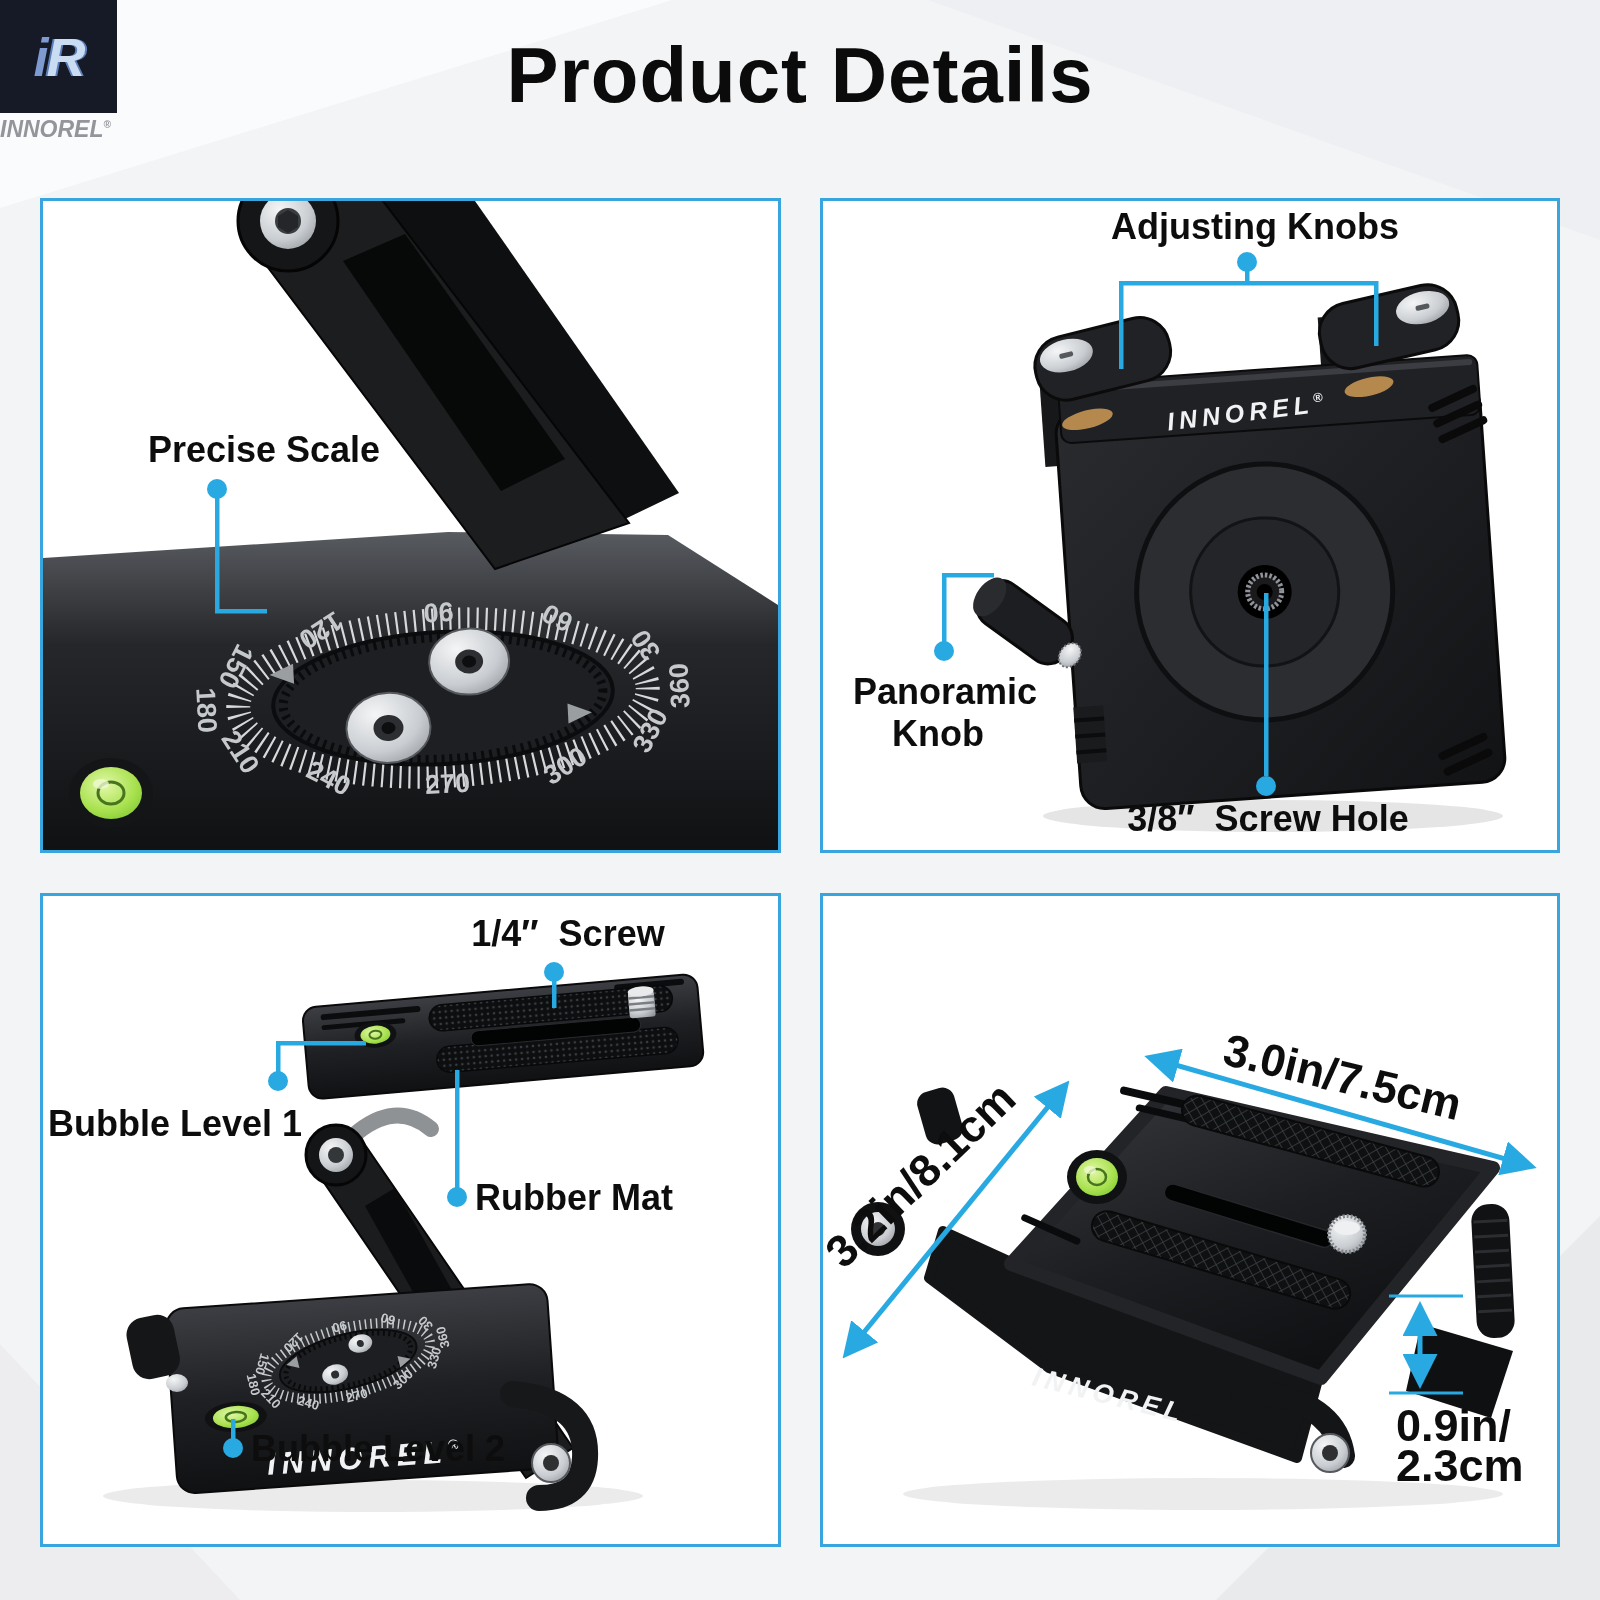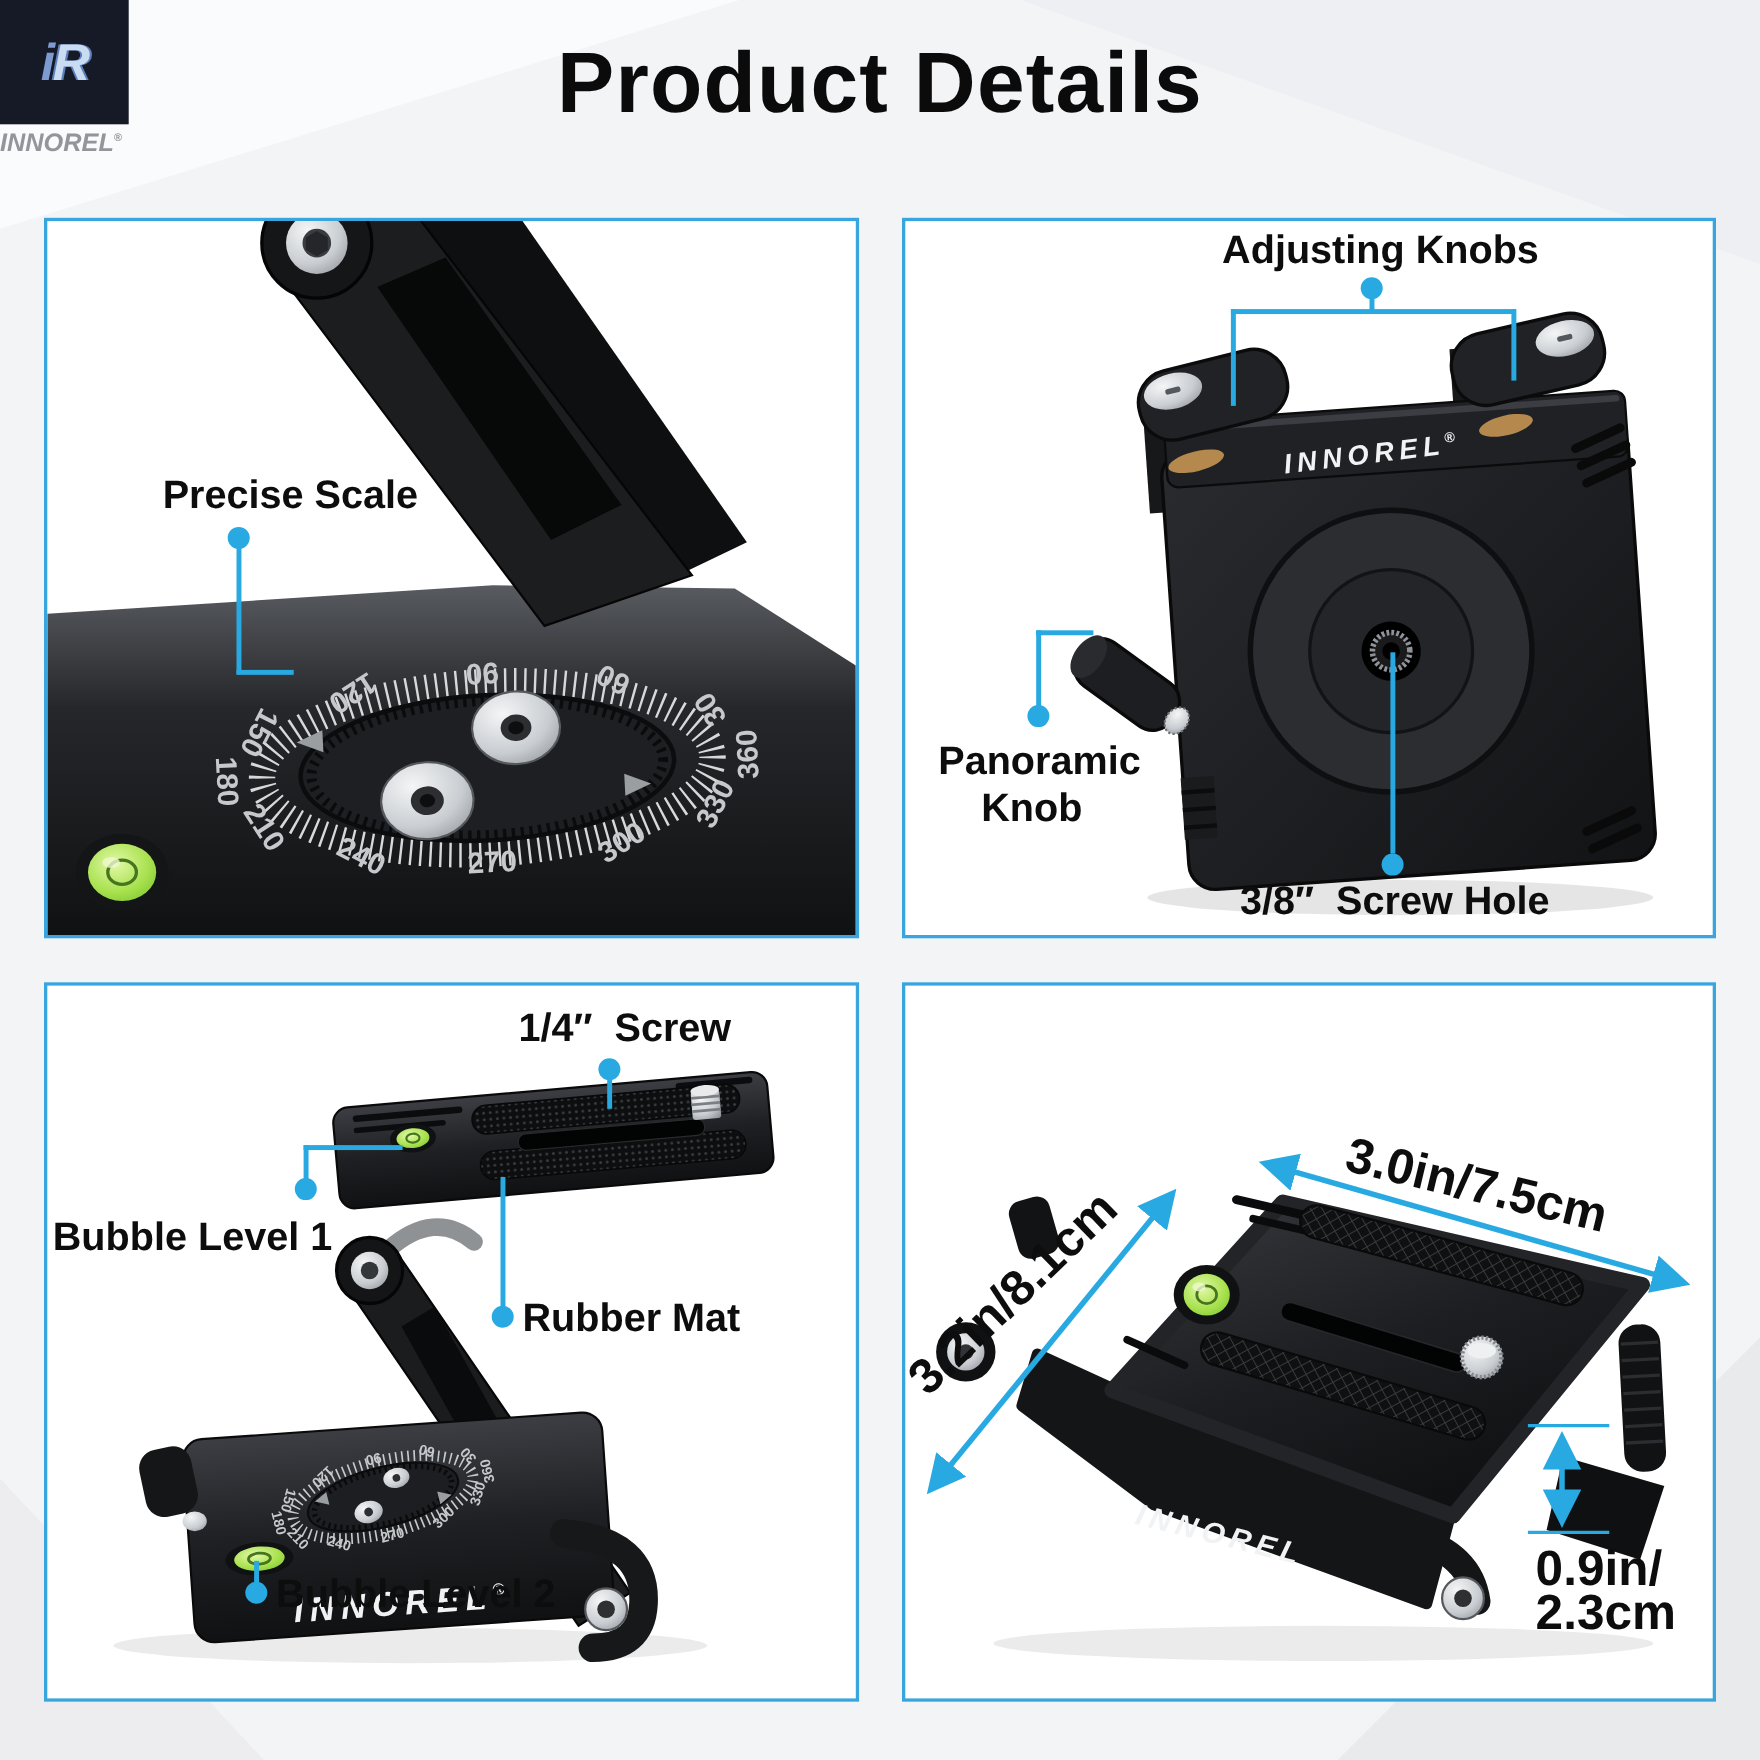--- a/index.html
+++ b/index.html
@@ -7,21 +7,21 @@
     width:1600px;height:1600px;position:relative;overflow:hidden;
     background:#f3f4f6;font-family:"Liberation Sans","DejaVu Sans",sans-serif;
   }
   .bgdeco{position:absolute;inset:0;pointer-events:none;}
   .bg1{position:absolute;inset:0;background:#fafbfc;clip-path:polygon(0 0,42% 0,0 13%);}
   .bg2{position:absolute;inset:0;background:#eeeff2;clip-path:polygon(58% 0,100% 0,100% 15%);}
   .bg3{position:absolute;inset:0;background:#e9eaec;clip-path:polygon(100% 76%,100% 100%,76% 100%);}
   .bg4{position:absolute;inset:0;background:#ededef;clip-path:polygon(0 84%,15% 100%,0 100%);}
   .logo{position:absolute;left:0;top:0;width:117px;height:141px;}
   .logo-box{width:117px;height:113px;background:#151a26;display:flex;align-items:center;justify-content:center;}
-  .logo-mark{font-style:italic;font-weight:bold;font-size:47px;letter-spacing:-2px;}
+  .logo-mark{font-style:italic;font-weight:bold;font-size:54px;letter-spacing:-2px;}
   .logo-mark .mi{color:#7d9bd0;}
   .logo-mark .mr{color:#c9dcf2;text-shadow:2px 0 0 #5d7fba,-2px 0 0 #5d7fba;}
   .logo-brand{font-style:italic;font-weight:bold;font-size:23px;color:#93959b;letter-spacing:0px;margin-top:3px;white-space:nowrap;}
   .logo-brand .reg{font-size:10px;vertical-align:super;}
   .page-title{position:absolute;left:0;right:0;top:30px;text-align:center;
     font-size:78px;font-weight:700;color:#0b0b0b;letter-spacing:1px;}
   .panel{position:absolute;background:#ffffff;border:3px solid #38a5de;box-sizing:border-box;}
   #panel1{left:40px;top:198px;width:741px;height:655px;}
   #panel2{left:820px;top:198px;width:740px;height:655px;}
   #panel3{left:40px;top:893px;width:741px;height:654px;}

